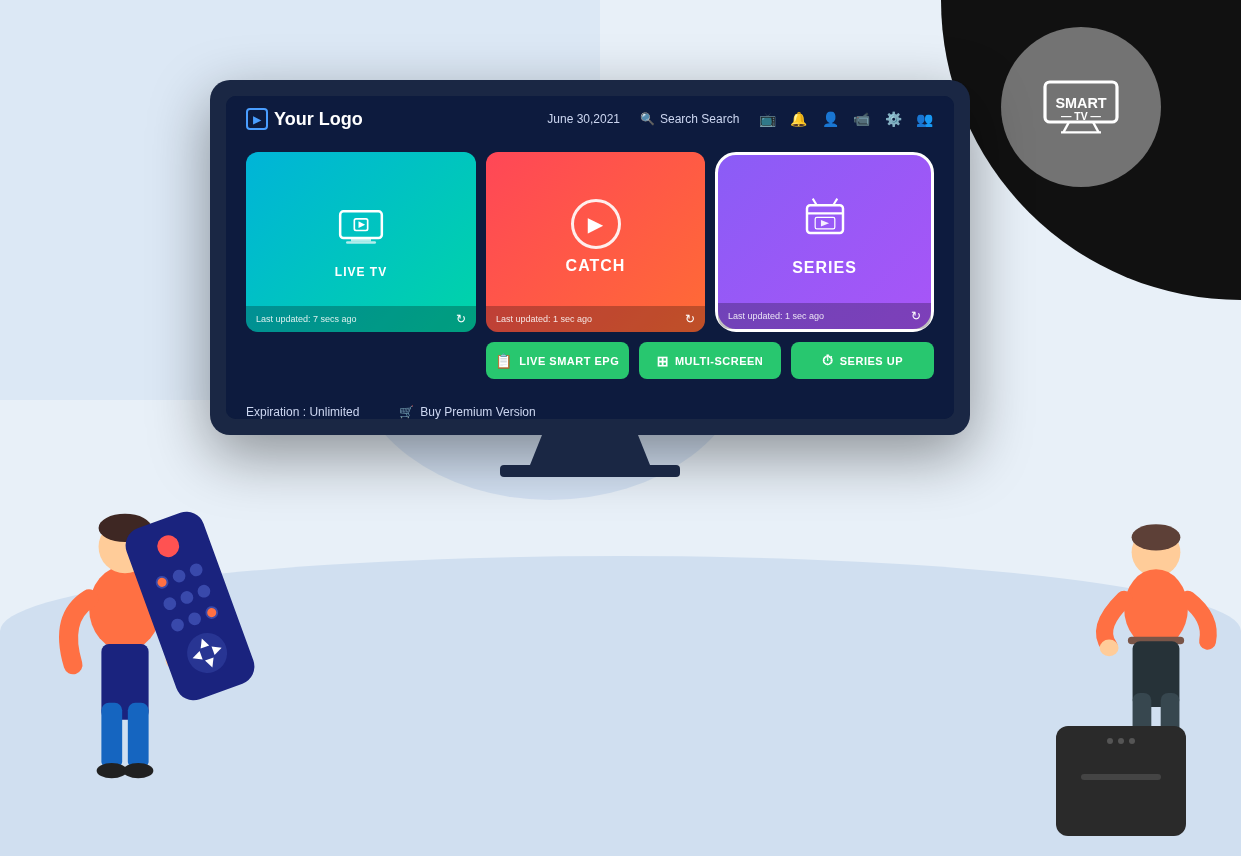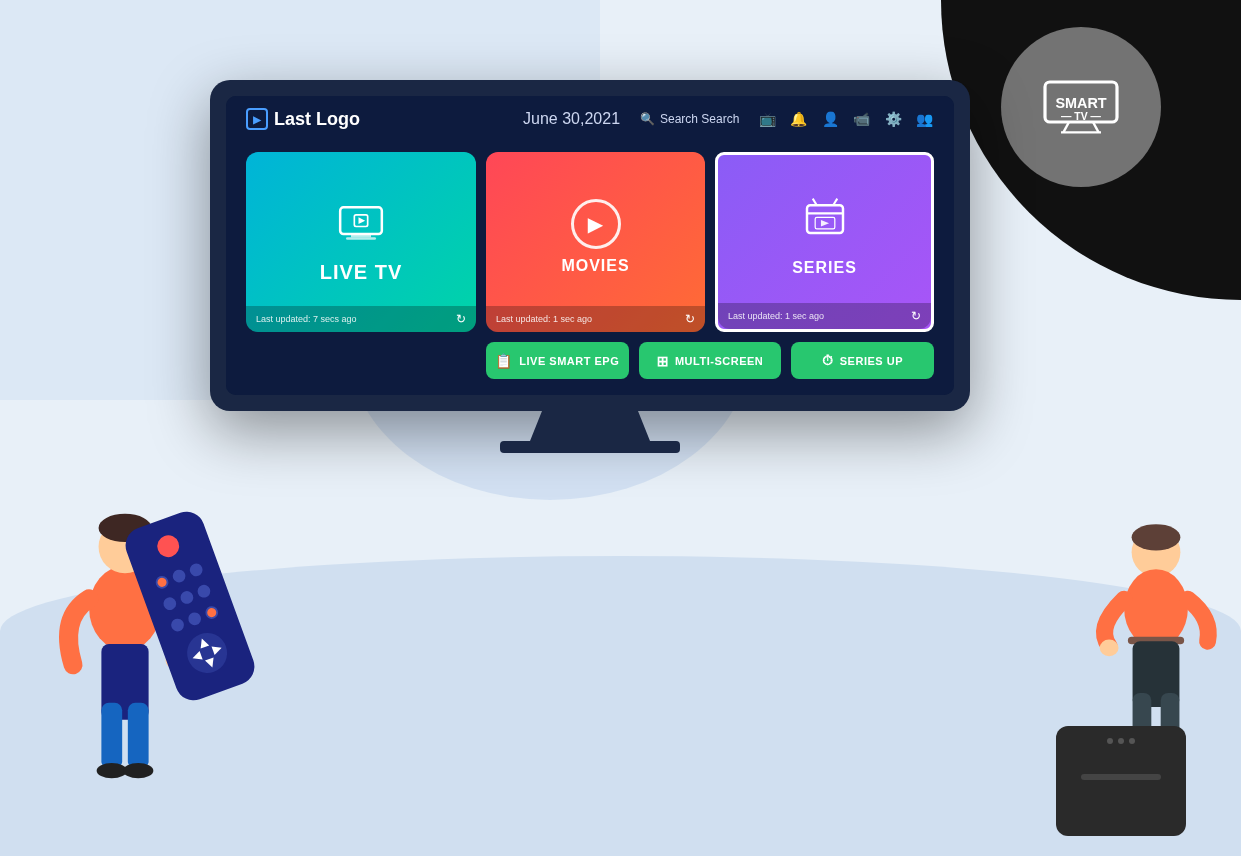--- a/index.html
+++ b/index.html
@@ -142,21 +142,21 @@
       border-radius: 4px;
       display: flex;
       align-items: center;
       justify-content: center;
       color: #4a9eff;
       font-size: 10px;
     }
 
     .tv-date {
       color: #ccd6f0;
-      font-size: 16px;
+      font-size: 12px;
     }
 
     .tv-search {
       display: flex;
       align-items: center;
       gap: 5px;
       color: #ccd6f0;
       font-size: 12px;
     }
 
@@ -199,21 +199,21 @@
     }
 
     .live-tv-card .card-icon {
       font-size: 36px;
       margin-bottom: 8px;
       color: white;
     }
 
     .live-tv-card .card-label {
       color: white;
-      font-size: 20px;
+      font-size: 12px;
       font-weight: 700;
       letter-spacing: 1px;
       margin-bottom: 12px;
     }
 
     .card-footer {
       position: absolute;
       bottom: 0; left: 0; right: 0;
       background: rgba(0,0,0,0.25);
       padding: 6px 10px;
@@ -264,21 +264,21 @@
       color: white;
       font-size: 16px;
       font-weight: 700;
       letter-spacing: 1px;
       margin-bottom: 20px;
     }
 
     
     .series-card {
       background: linear-gradient(135deg, #8b5cf6, #a855f7);
-      border-radius: 9px;
+      border-radius: 21px;
       display: flex;
       flex-direction: column;
       align-items: center;
       justify-content: center;
       padding: 20px 15px 10px;
       position: relative;
       min-height: 180px;
       border: 3px solid white;
     }
 
@@ -439,21 +439,21 @@
 
 <div class="tv-bg-decor"></div>
 
 <div class="tv-monitor" style="left: 210px; top: 80px;">
   <div class="tv-frame">
     <div class="tv-screen">
 
       <div class="tv-header">
         <div class="tv-logo">
           <div class="play-icon">▶</div>
-          <span>Last Logo</span>
+          <span>Your Logo</span>
         </div>
         <div class="tv-date">June 30,2021</div>
         <div class="tv-search">
           <span>🔍</span>
           <span>Search Search</span>
         </div>
         <div class="tv-icons">
           <span class="tv-icon">📺</span>
           <span class="tv-icon">🔔</span>
           <span class="tv-icon">👤</span>
@@ -478,21 +478,21 @@
             </div>
             <div class="card-label">LIVE TV</div>
             <div class="card-footer">
               <span class="update-text">Last updated: 7 secs ago</span>
               <span class="refresh-icon">↻</span>
             </div>
           </div>
 
           <div class="movies-card">
             <div class="card-icon-play">▶</div>
-            <div class="card-label">MOVIES</div>
+            <div class="card-label">CATCH</div>
             <div class="card-footer">
               <span class="update-text">Last updated: 1 sec ago</span>
               <span class="refresh-icon">↻</span>
             </div>
           </div>
 
           <div class="series-card">
             <div class="card-icon">
               <svg width="50" height="45" viewBox="0 0 60 55" fill="none">
                 <rect x="8" y="10" width="44" height="34" rx="4" stroke="white" stroke-width="3" fill="none"></rect>
@@ -520,20 +520,30 @@
             <span class="btn-icon">⊞</span>
             <span>MULTI-SCREEN</span>
           </div>
           <div class="action-btn">
             <span class="btn-icon">⏱</span>
             <span>SERIES UP</span>
           </div>
         </div>
       </div>
 
+      <div class="expiration-row">
+        <span class="expiration-text">
+          <span>Expiration :</span>
+          <span>Unlimited</span>
+        </span>
+        <div class="buy-premium">
+          <span>🛒</span>
+          <span>Buy Premium Version</span>
+        </div>
+      </div>
 
     </div>
   </div>
   <div class="tv-stand"></div>
   <div class="tv-base"></div>
 </div>
 
 <div class="person-left" style="left: 40px; bottom: 40px; width: 170px; height: 340px;">
   <svg viewBox="0 0 160 360" fill="none" xmlns="http://www.w3.org/2000/svg" class="person-svg">
 

